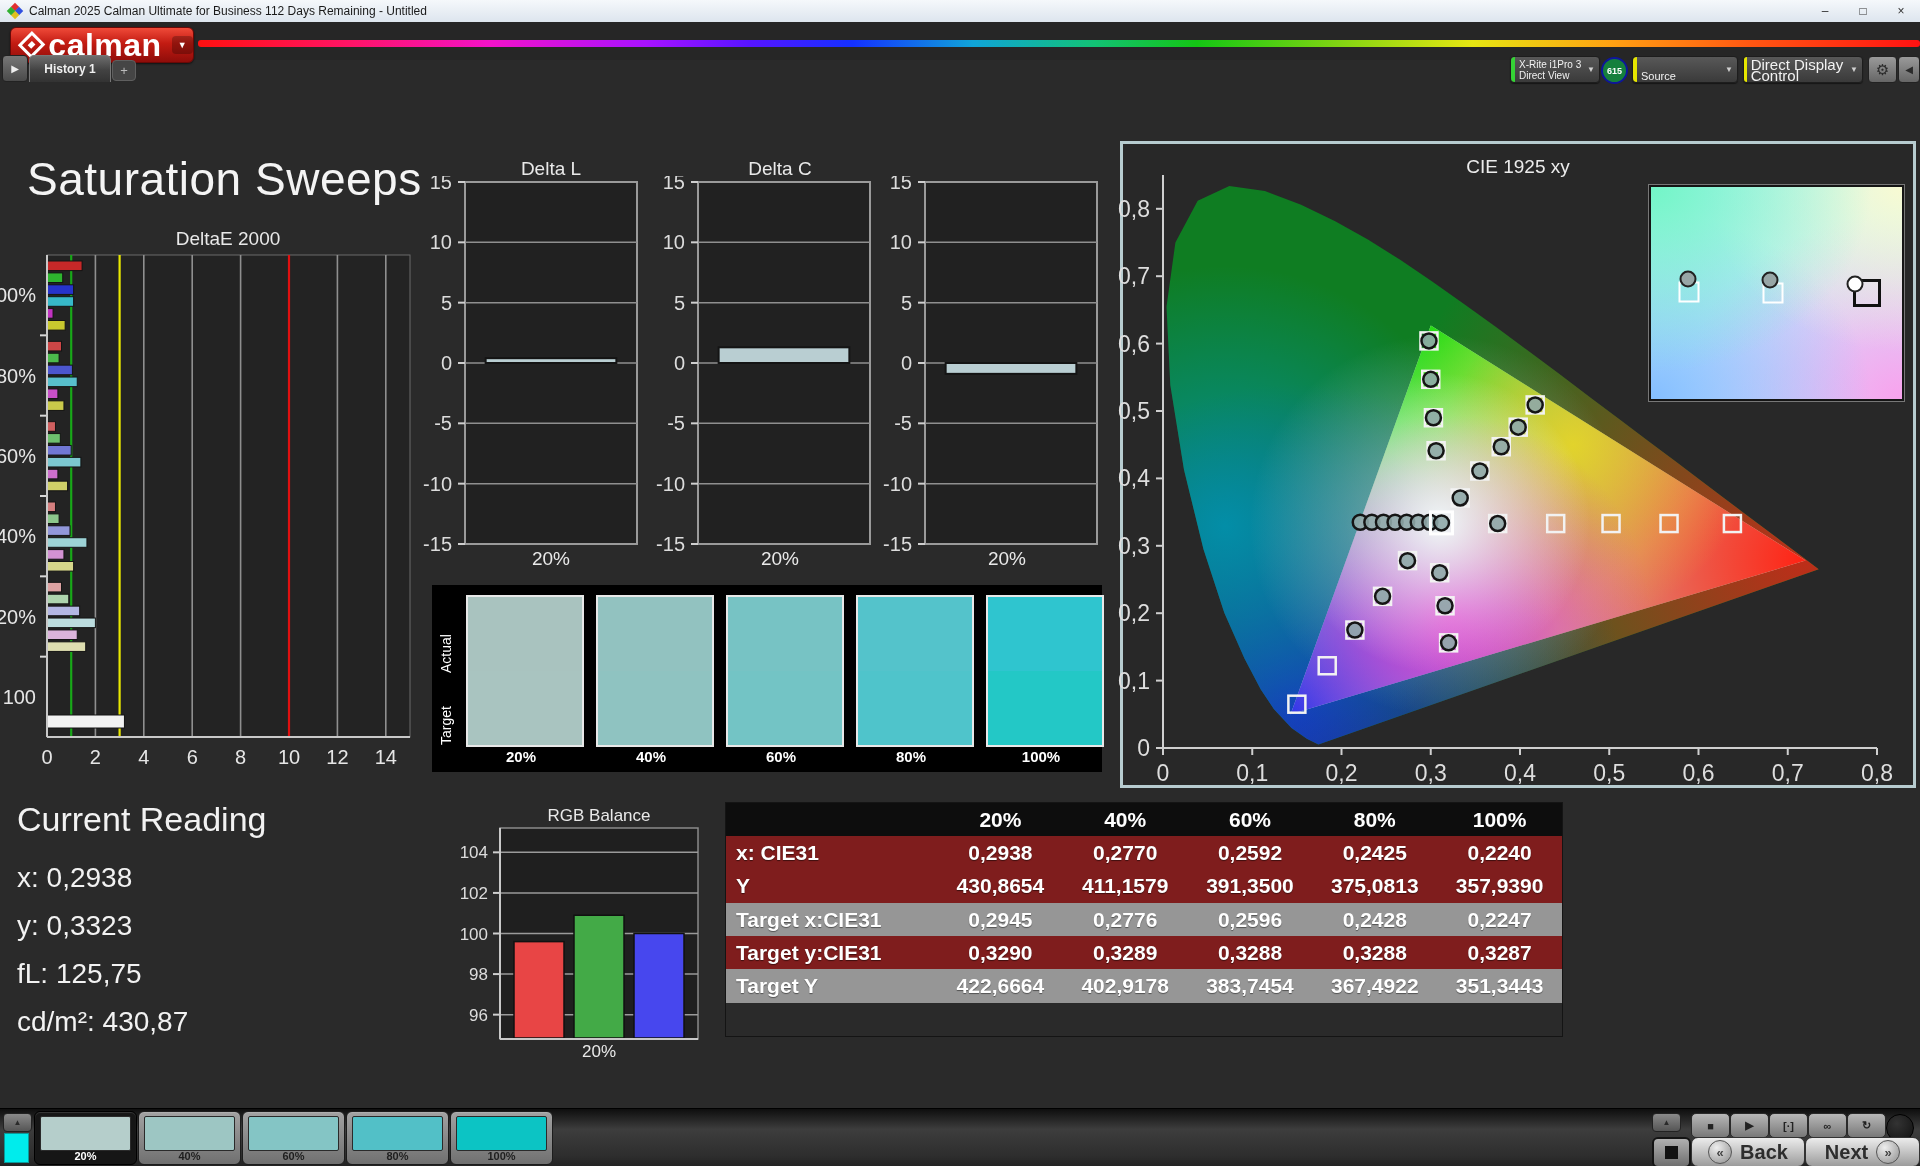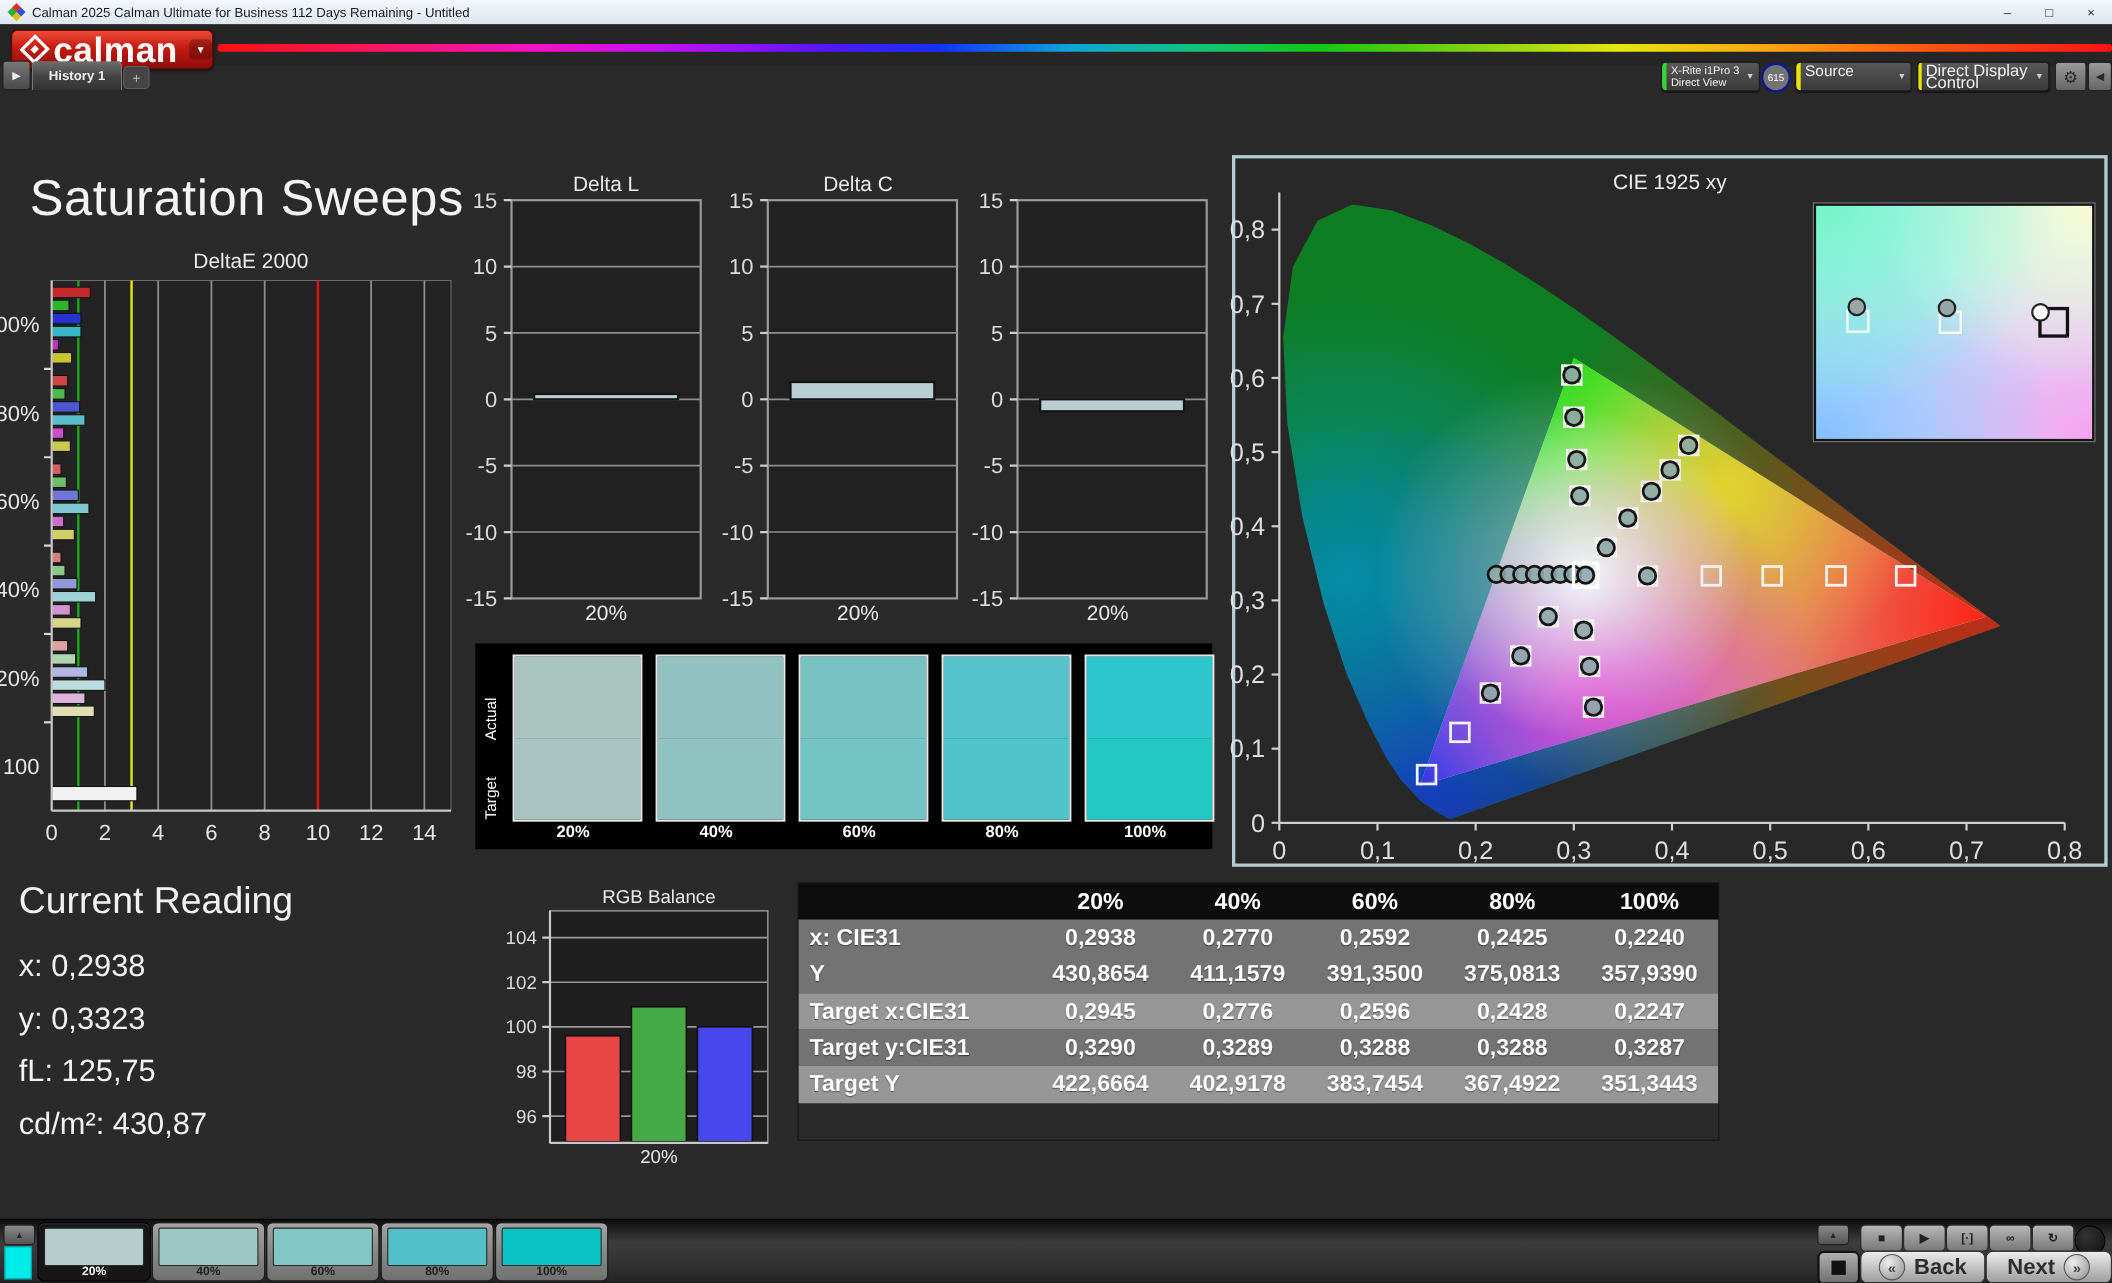--- a/index.html
+++ b/index.html
@@ -40,22 +40,22 @@
   .history-tab{left:29px;top:55px;width:80px;height:26px;border-radius:5px 5px 0 0;
       background:linear-gradient(#6d6d6d,#424242 55%,#333);border:1px solid #777;border-bottom:none;
       color:#f0f0f0;font-size:12px;font-weight:bold;display:flex;align-items:center;justify-content:center;}
   .addtab-btn{left:112px;top:60px;width:22px;height:19px;border-radius:4px;background:#454545;
       border:1px solid #5f5f5f;color:#bbb;font-size:13px;display:flex;align-items:center;justify-content:center;}
   .tool-btn{position:absolute;top:56px;height:25px;border-radius:4px;background:linear-gradient(#585858,#3a3a3a);
       border:1px solid #1d1d1d;display:flex;align-items:center;color:#f2f2f2;box-shadow:0 1px 1px rgba(0,0,0,.5);}
   .tool-stripe{width:4px;height:100%;border-radius:4px 0 0 4px;}
   .tool-txt{padding:0 4px;line-height:11px;font-size:10px;white-space:pre-line;}
   .tool-caret{margin-left:auto;margin-right:4px;color:#cfcfcf;font-size:8px;}
-  .badge{left:1601px;top:57px;width:23px;height:23px;border-radius:50%;background:#737373;
-      border:2px solid #0e169a;color:#fff;font-size:9px;font-weight:normal;display:flex;align-items:center;justify-content:center;}
+  .badge{left:1601px;top:57px;width:23px;height:23px;border-radius:50%;background:#15803d;
+      border:2px solid #0e169a;color:#fff;font-size:9px;font-weight:bold;display:flex;align-items:center;justify-content:center;}
   .sq-btn{position:absolute;top:56px;height:25px;border-radius:4px;background:linear-gradient(#9a9a9a,#666);
       border:1px solid #222;color:#2a2a2a;display:flex;align-items:center;justify-content:center;}
 
   
   .page-title{left:27px;top:152px;font-size:46px;color:#f4f4f4;letter-spacing:.5px;}
   .chart-title{position:absolute;font-size:19px;color:#e9e9e9;transform:translateX(-50%);white-space:nowrap;}
   .xlabel{position:absolute;font-size:19px;color:#e9e9e9;transform:translateX(-50%);}
 
   
   .swatch-strip{left:432px;top:585px;width:670px;height:187px;background:#000;}
@@ -83,21 +83,21 @@
   
   .cr-title{left:17px;top:800px;font-size:34px;color:#f2f2f2;}
   .cr-line{position:absolute;left:17px;font-size:28px;color:#f2f2f2;}
 
   
   .dtable{left:725px;top:802px;width:836px;height:233px;border:1px solid #141414;font-weight:bold;}
   .trow{display:flex;height:33.3px;align-items:center;}
   .trow .c0{width:212px;padding-left:10px;box-sizing:border-box;font-size:21px;}
   .trow .cv{width:124.8px;text-align:center;font-size:21px;}
   .thead{background:#0d0d0d;color:#fff;}
-  .r-dark{background:#737373;color:#fff;text-shadow:0 1px 1px rgba(0,0,0,.5);}
+  .r-dark{background:#7f1d1d;color:#fff;text-shadow:0 1px 1px rgba(0,0,0,.5);}
   .r-light{background:#969696;color:#fff;text-shadow:0 1px 1px rgba(0,0,0,.45);}
 
   
   .bottombar{left:0;top:1108px;width:1920px;height:58px;
       background:linear-gradient(#0e0e0e,#3d3d3d 35%,#2e2e2e 80%,#222);border-top:1px solid #000;}
   .eye-btn{position:absolute;left:3px;top:4px;width:27px;height:17px;border-radius:4px;
       background:linear-gradient(#8a8a8a,#555);border:1px solid #222;color:#2a2a2a;font-size:8px;
       display:flex;align-items:center;justify-content:center;}
   .cyan-chip{position:absolute;left:4px;top:24px;width:23px;height:28px;background:#00ecec;border:1px solid #0a9a9a;}
   .bswatch{position:absolute;top:2px;width:101px;height:52px;border-radius:6px;border:1px solid #1c1c1c;
@@ -158,21 +158,21 @@
   </div>
 
   <div class="tool-btn" style="left:1510px;width:88px;">
     <span class="tool-stripe" style="background:#35d435"></span>
     <span class="tool-txt"><span>X-Rite i1Pro 3</span><br><span>Direct View</span></span>
     <span class="tool-caret">▼</span>
   </div>
   <div class="abs badge">615</div>
   <div class="tool-btn" style="left:1632px;width:104px;">
     <span class="tool-stripe" style="background:#e6e600"></span>
-    <span class="tool-txt" style="align-self:flex-start;padding-top:2px;font-size:14px;">Source</span>
+    <span class="tool-txt" style="align-self:flex-start;padding-top:14px;font-size:11px;">Source</span>
     <span class="tool-caret">▼</span>
   </div>
   <div class="tool-btn" style="left:1743px;width:118px;">
     <span class="tool-stripe" style="background:#e6e600"></span>
     <span class="tool-txt" style="font-size:15px;">Direct Display Control</span>
     <span class="tool-caret">▼</span>
   </div>
   <div class="sq-btn" style="left:1868px;width:27px;font-size:15px;">
     <span>⚙</span>
   </div>

